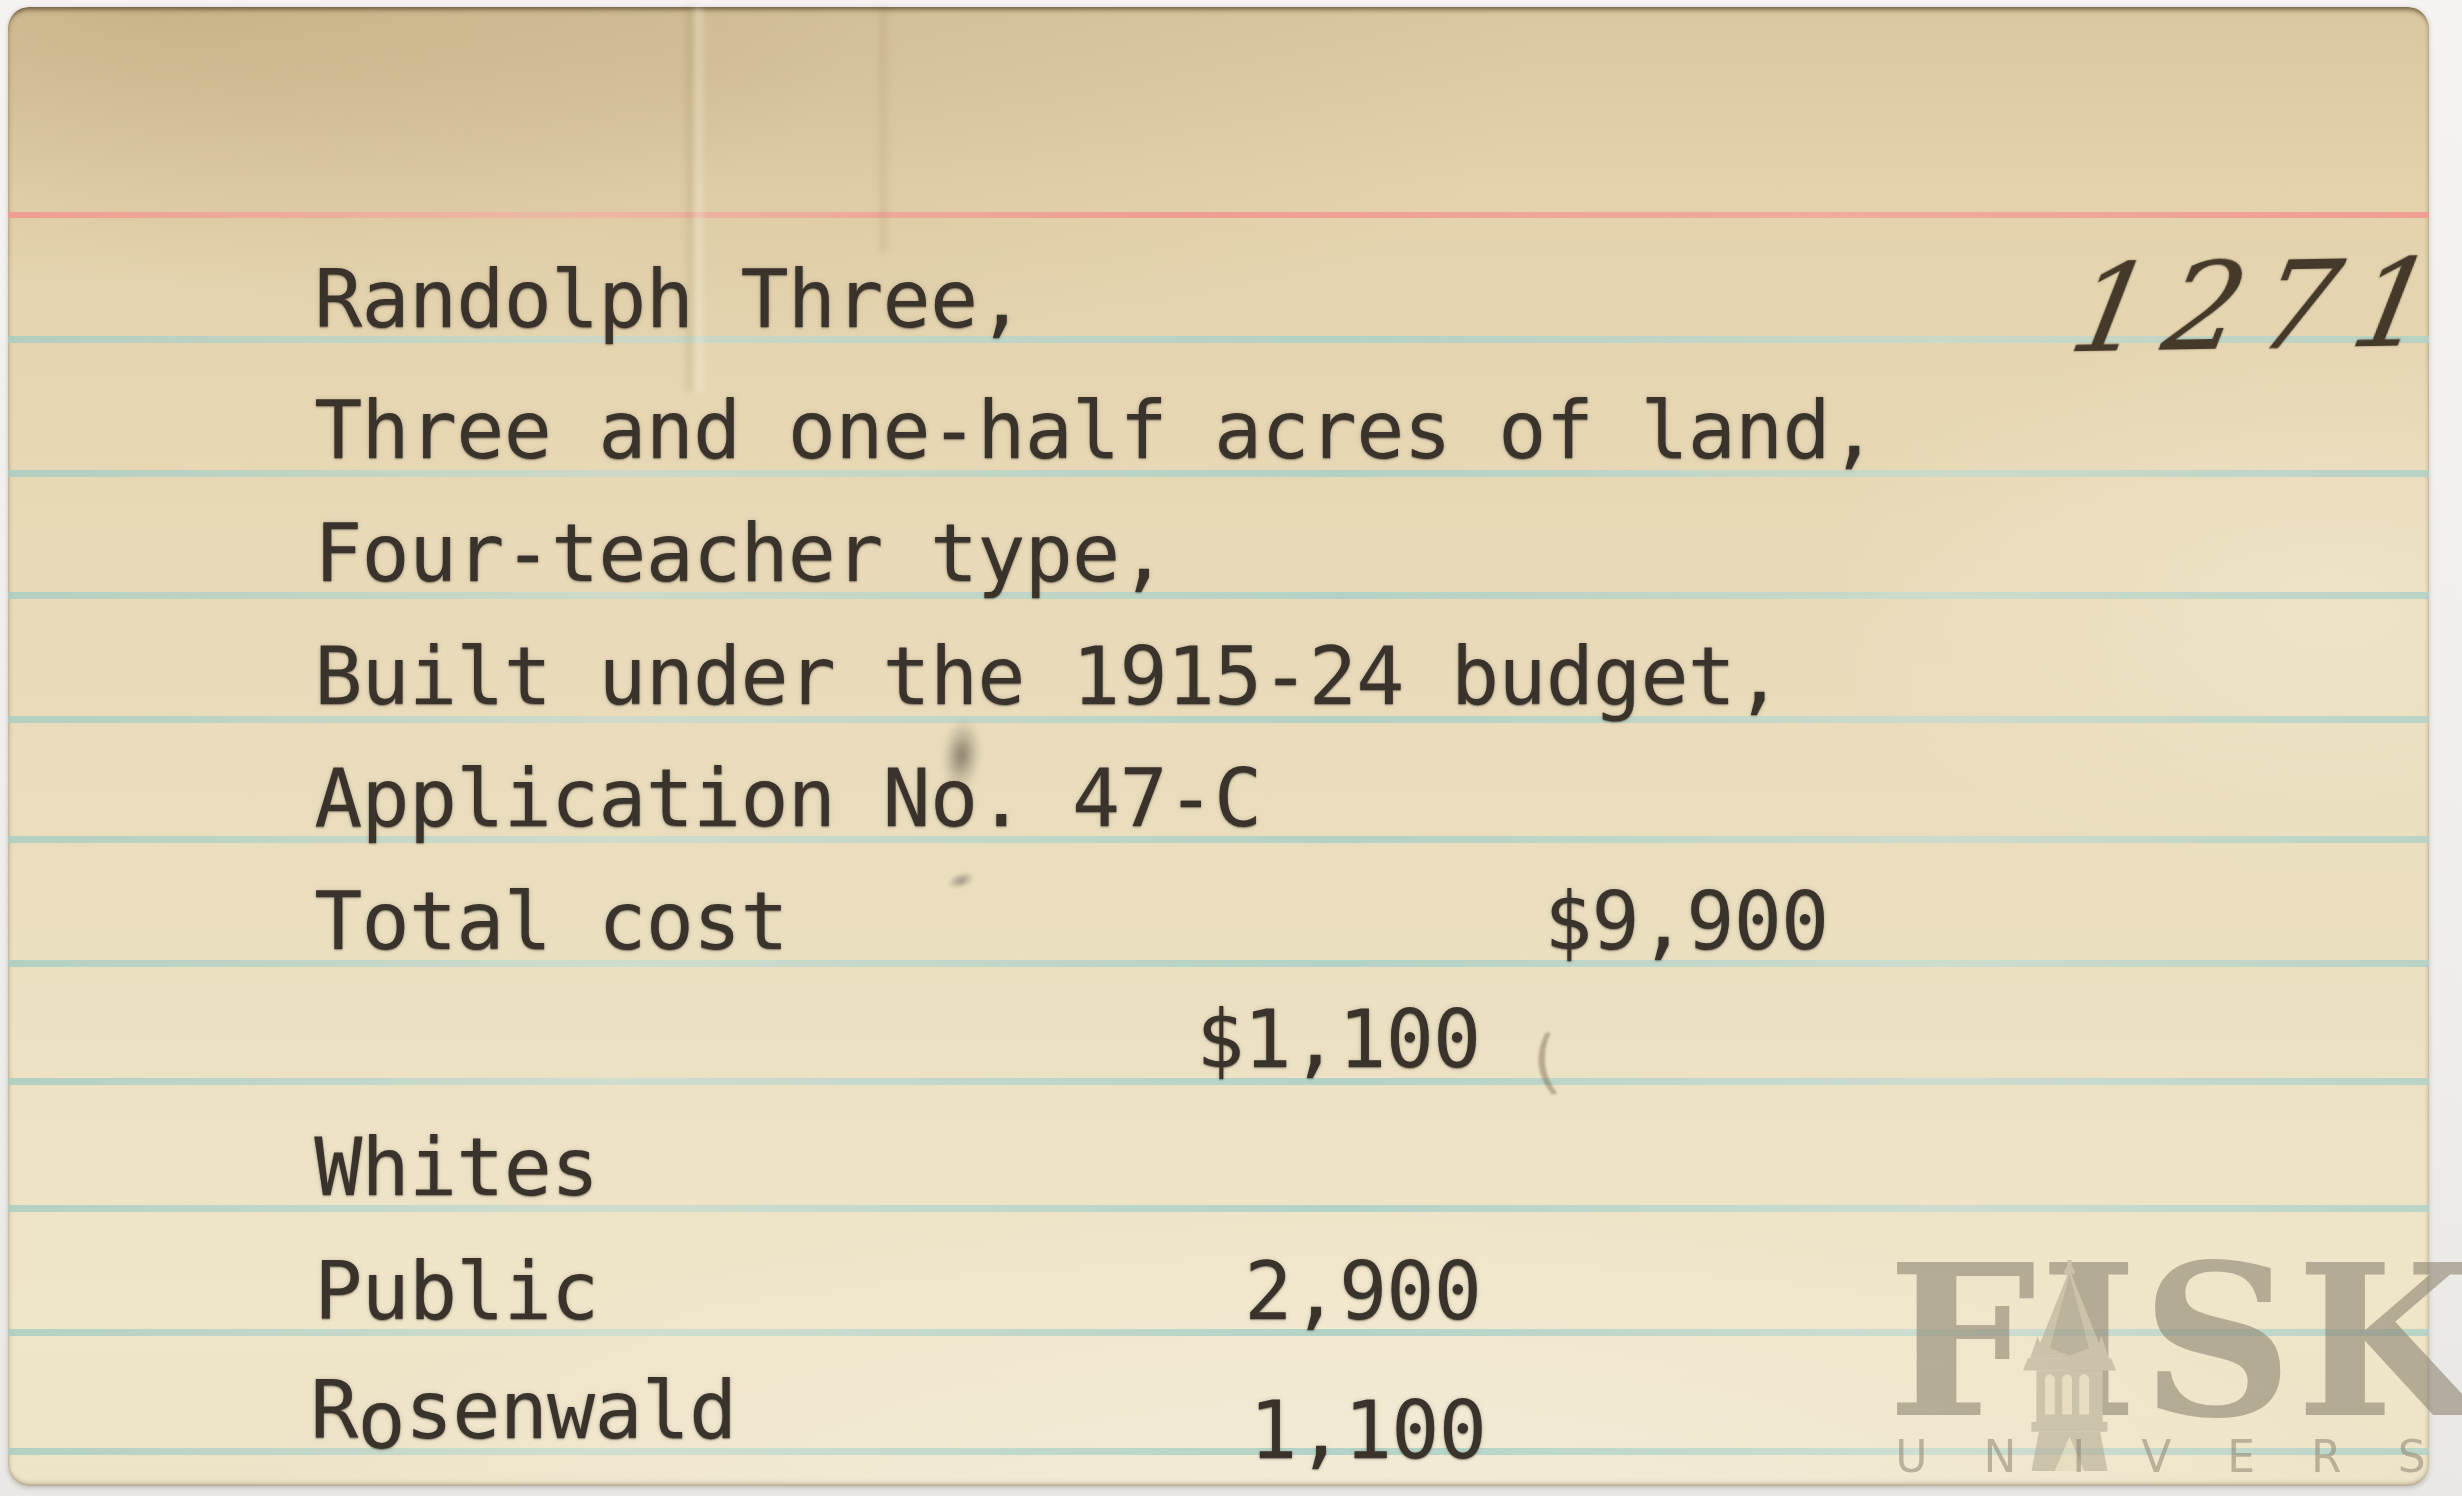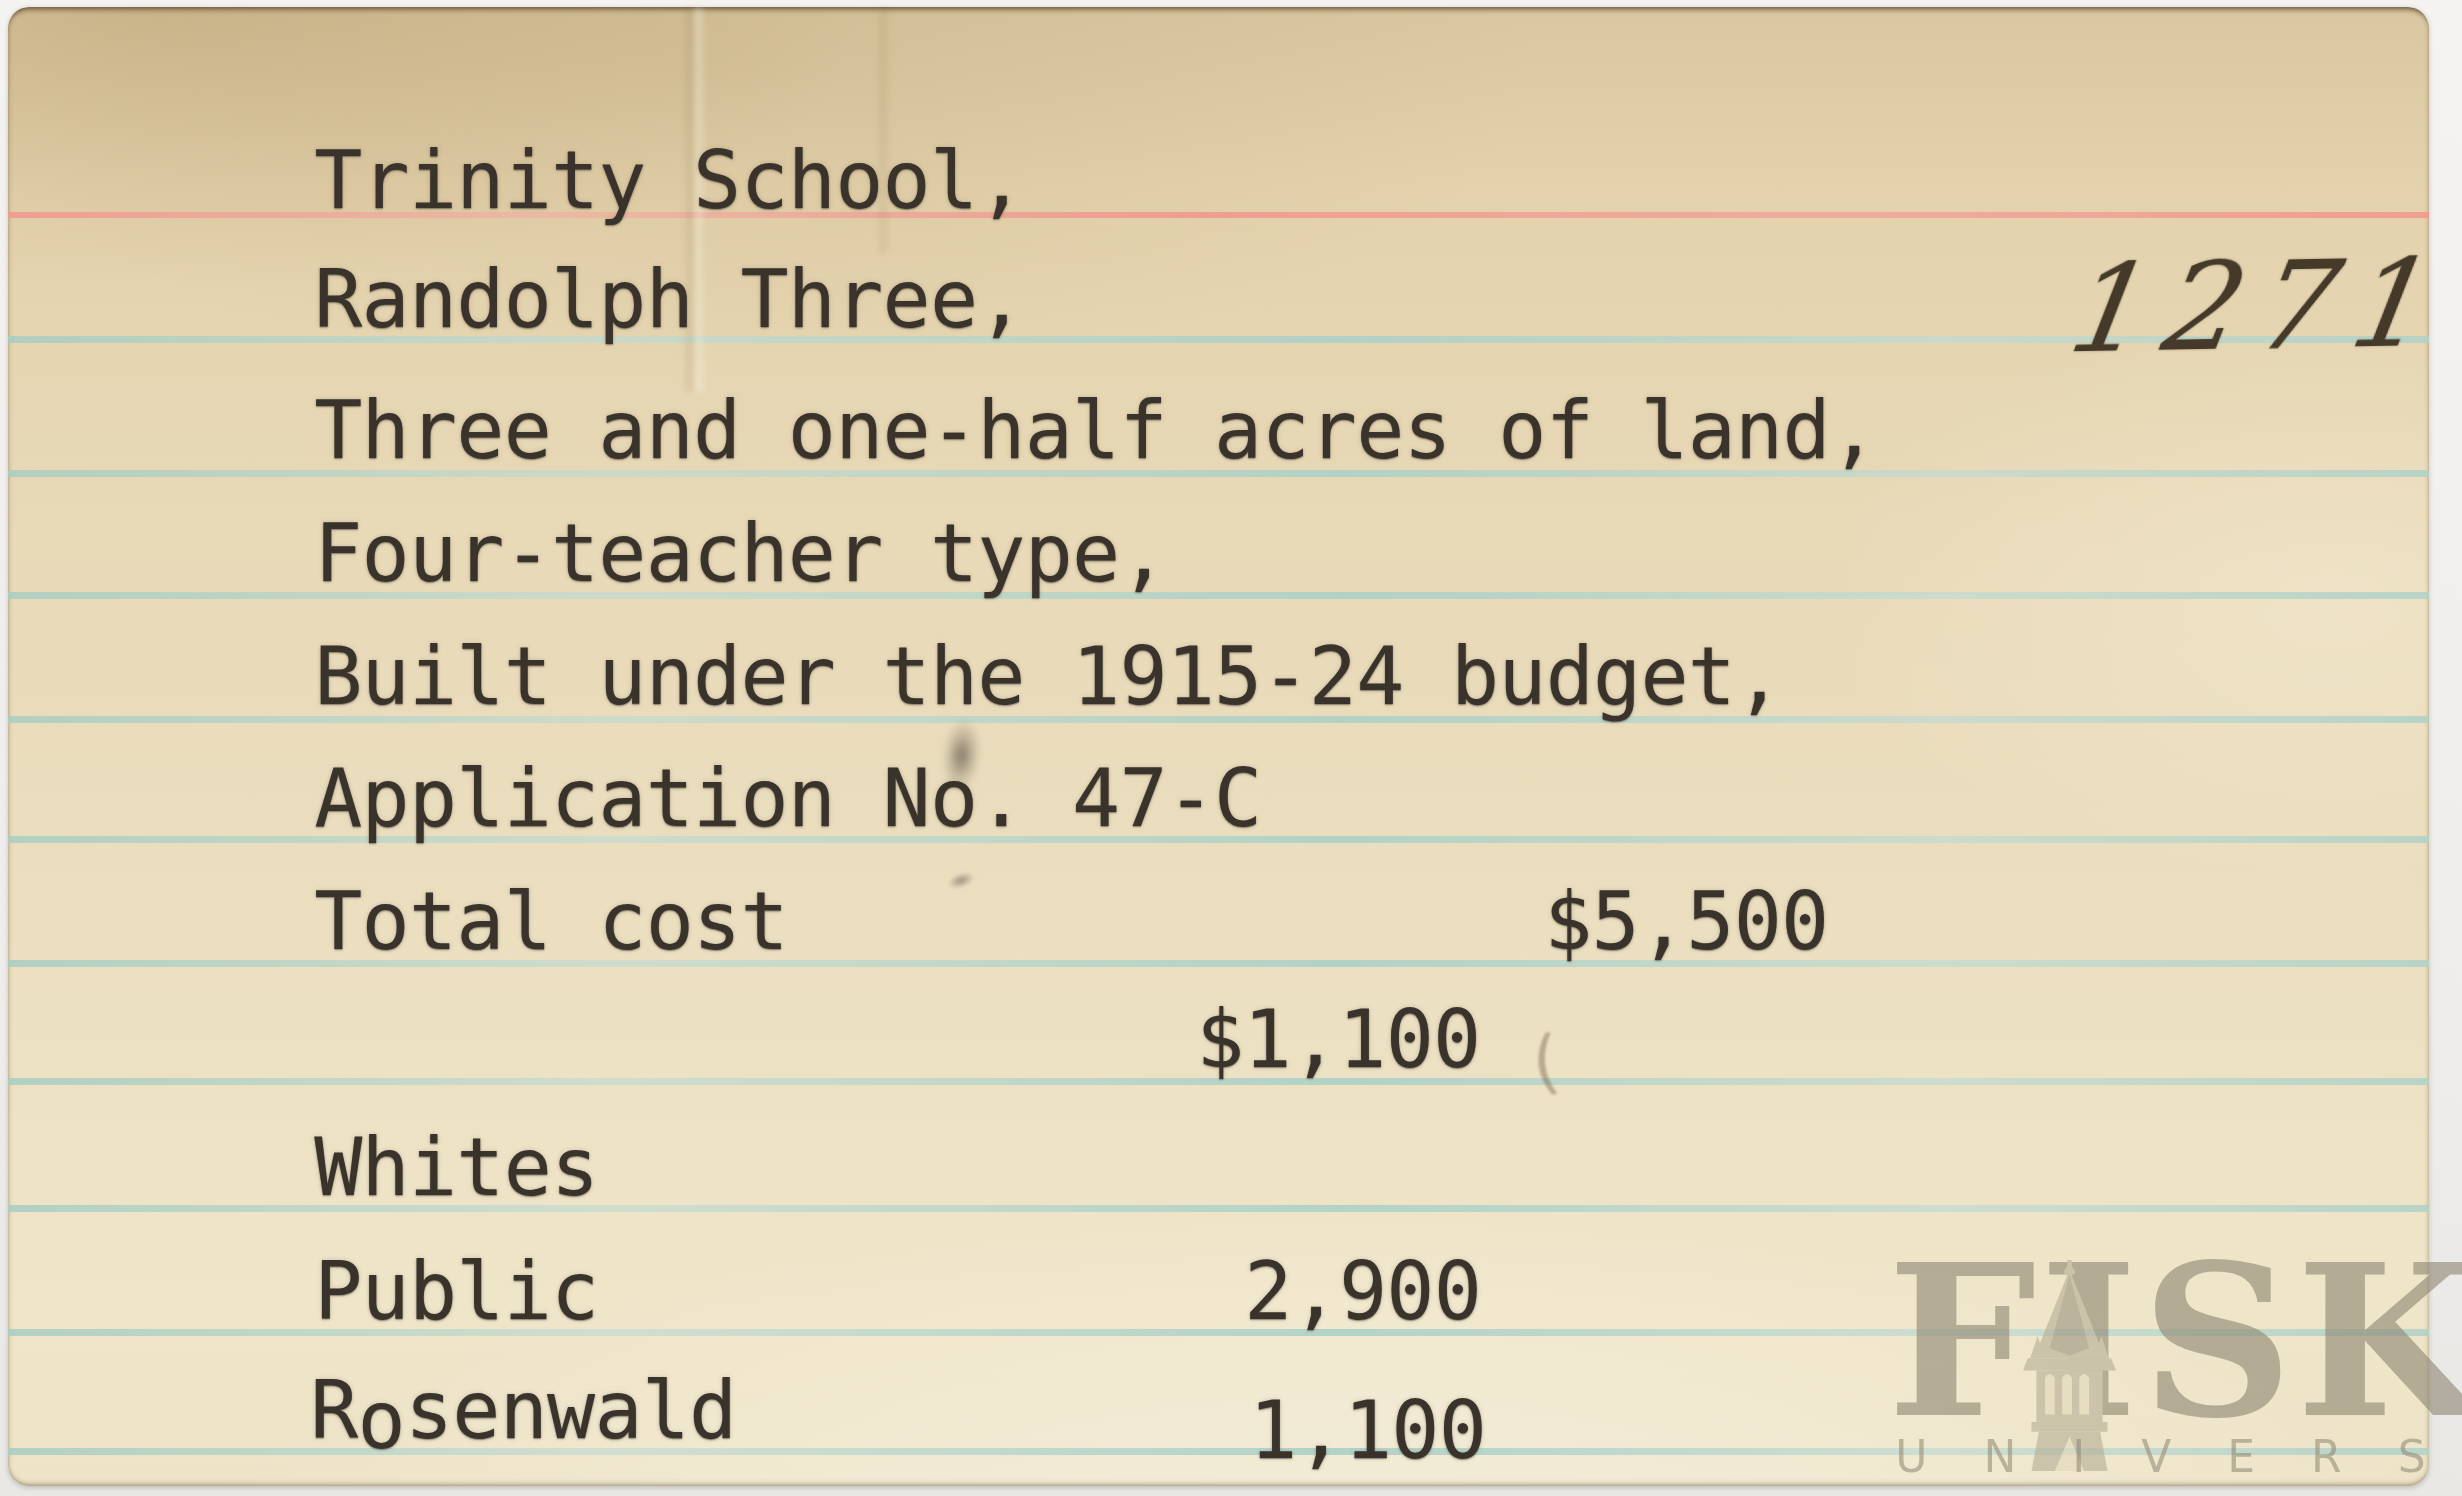--- a/index.html
+++ b/index.html
@@ -153,32 +153,31 @@
           <path d="M58 96 q4,-6 8,0 v30 h-8 z"></path>
           <polygon points="50,144 62,172 38,172"></polygon>
         </g>
         <g fill="#9a927d">
           <polygon points="50,12 66,72 50,78 34,72"></polygon>
         </g>
       </svg>
     </div>
     <div class="wm-sub">U N I V E R S I T Y</div>
 
-    <div class="typed" style="left:306px;top:134px">Trinity School,</div>
 
     <div class="typed" style="left:306px;top:253px">Randolph Three,</div>
     <div class="hand" style="left:2066px;top:239px">1271</div>
 
     <div class="typed" style="left:306px;top:384px">Three and one-half acres of land,</div>
     <div class="typed" style="left:306px;top:507px">Four-teacher type,</div>
     <div class="typed" style="left:306px;top:630px">Built under the 1915-24 budget,</div>
     <div class="typed" style="left:306px;top:752px">Application No. 47-C</div>
 
     <div class="typed" style="left:306px;top:875px">Total cost</div>
-    <div class="typed" style="left:1536px;top:875px">$5,500</div>
+    <div class="typed" style="left:1536px;top:875px">$9,900</div>
 
     <div class="typed" style="left:1188px;top:993px">$1,100</div>
 
     <div class="typed" style="left:306px;top:1121px">Whites</div>
 
     <div class="typed" style="left:306px;top:1245px">Public</div>
     <div class="typed" style="left:1236px;top:1245px">2,900</div>
 
     <div class="typed" style="left:302px;top:1364px">R<span class="low">o</span>senwald</div>
     <div class="typed" style="left:1241px;top:1384px">1,100</div>

